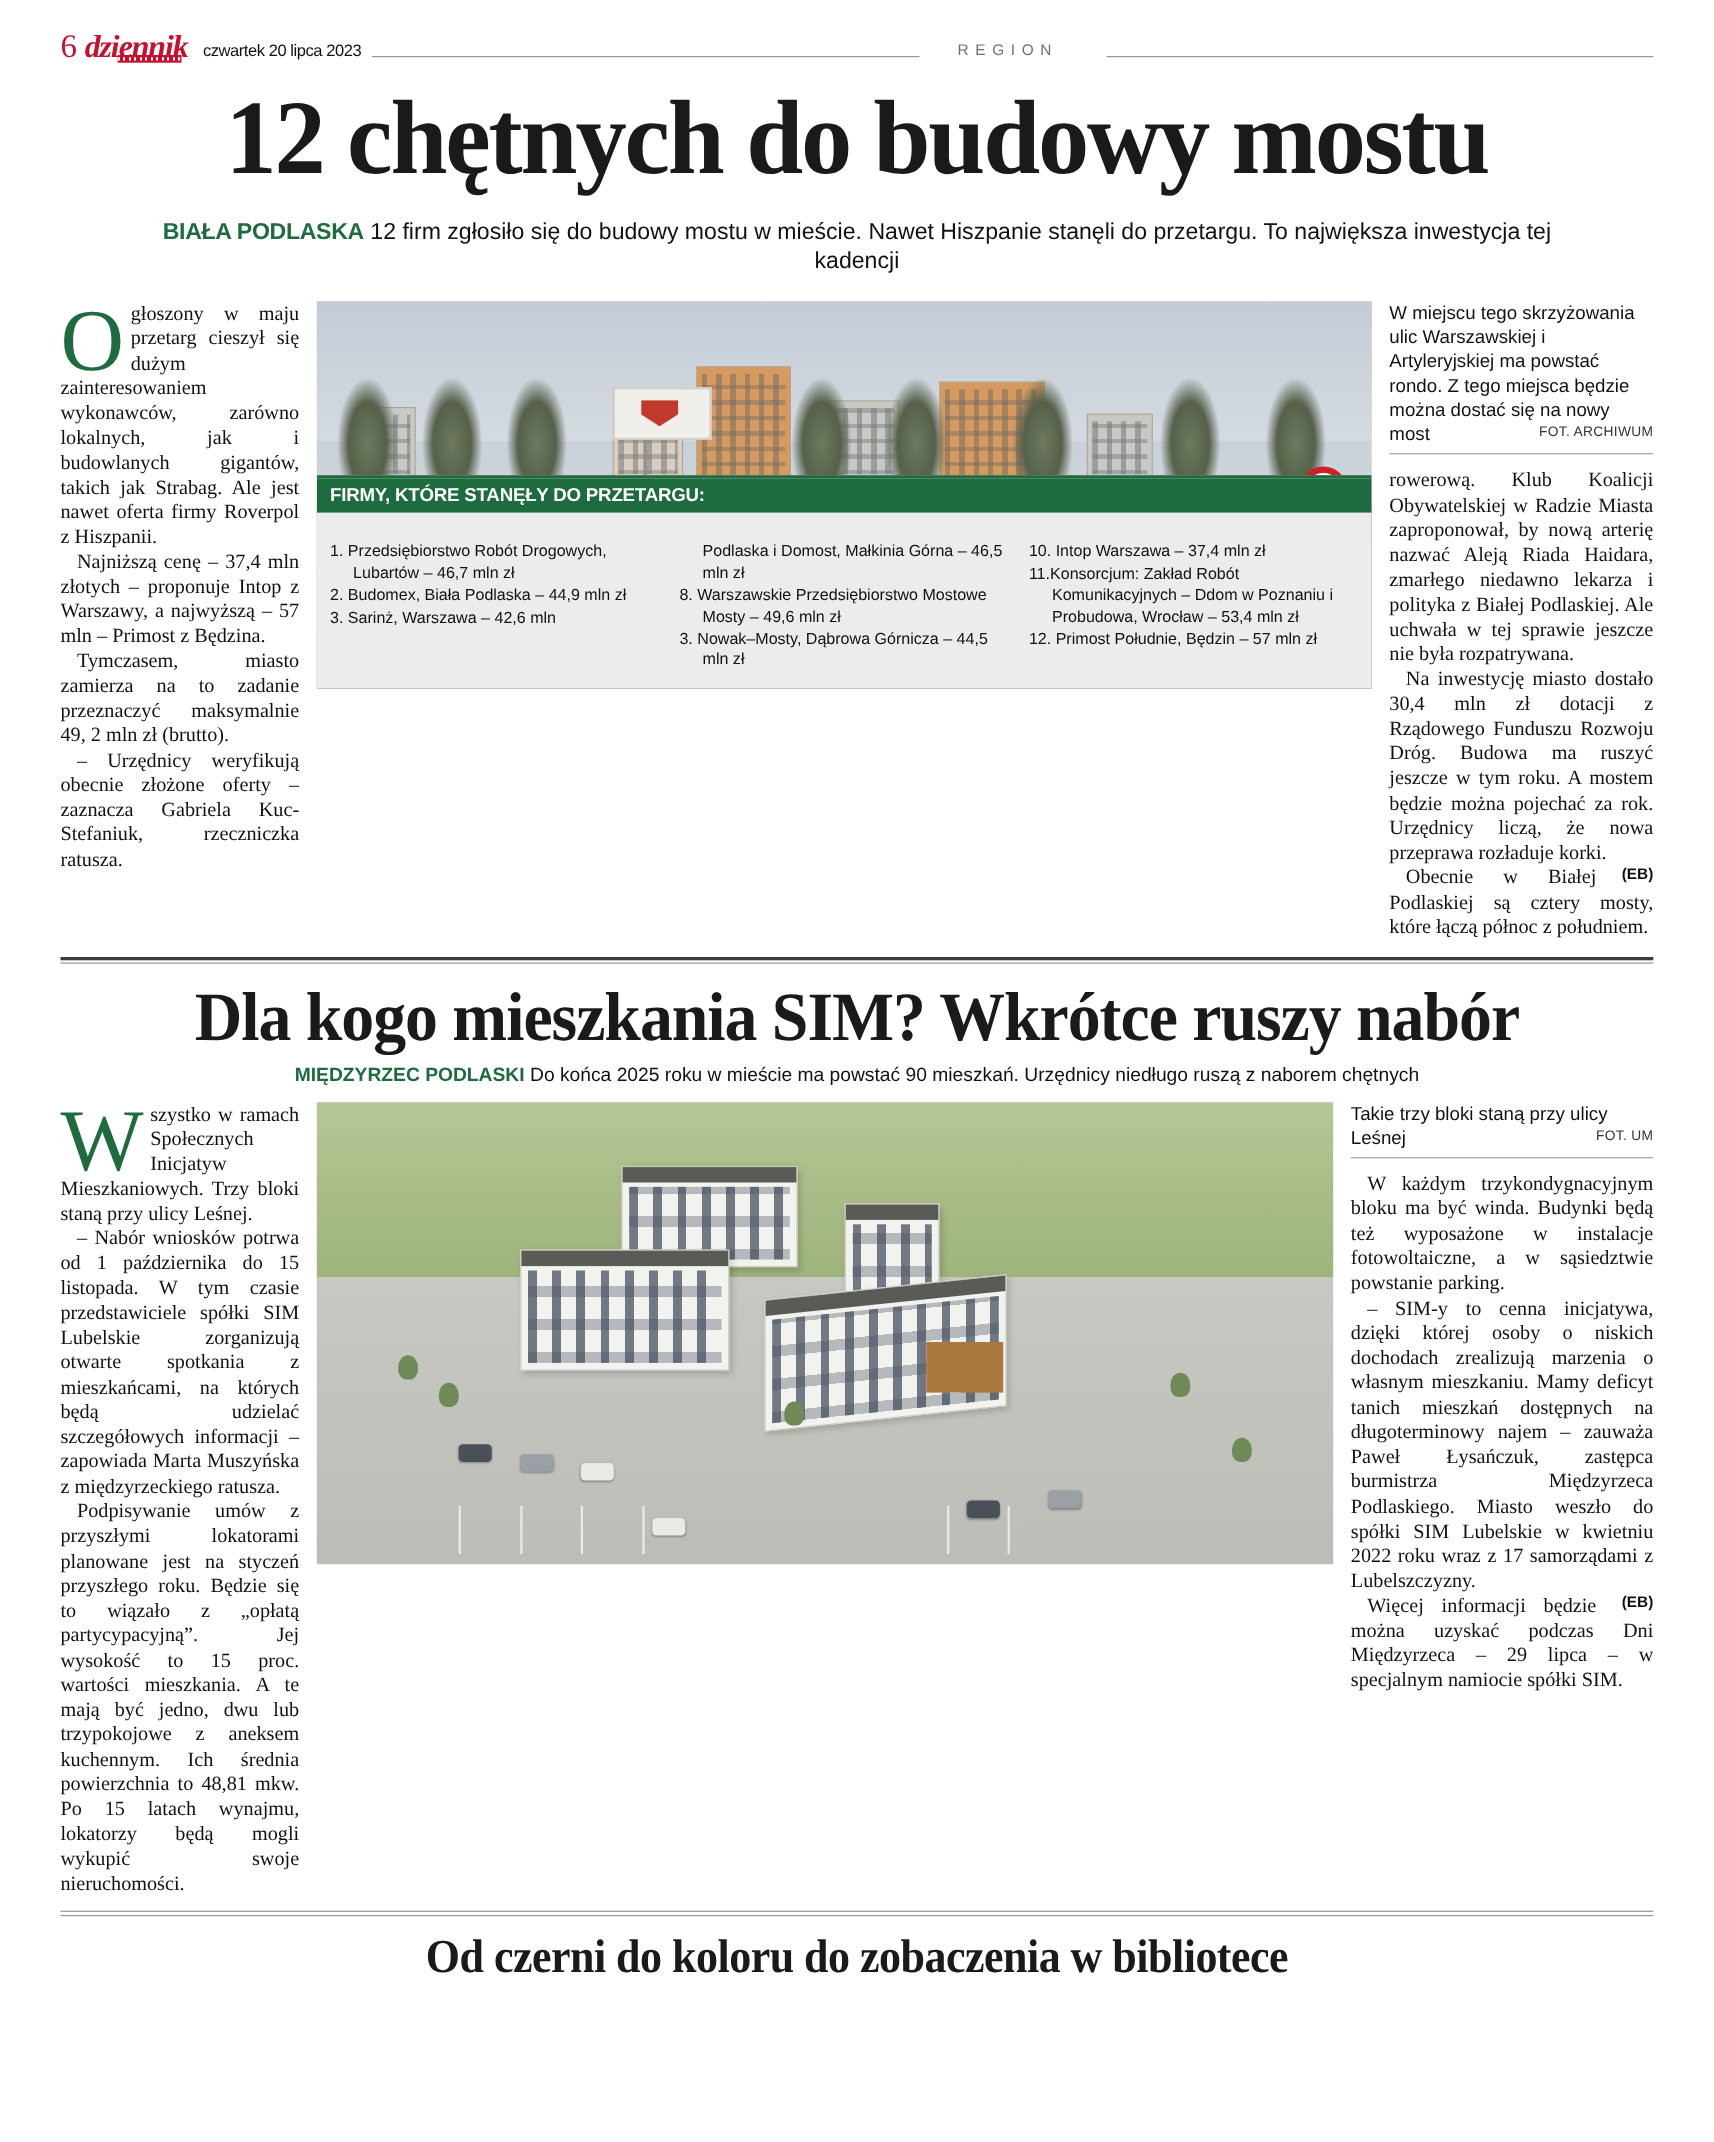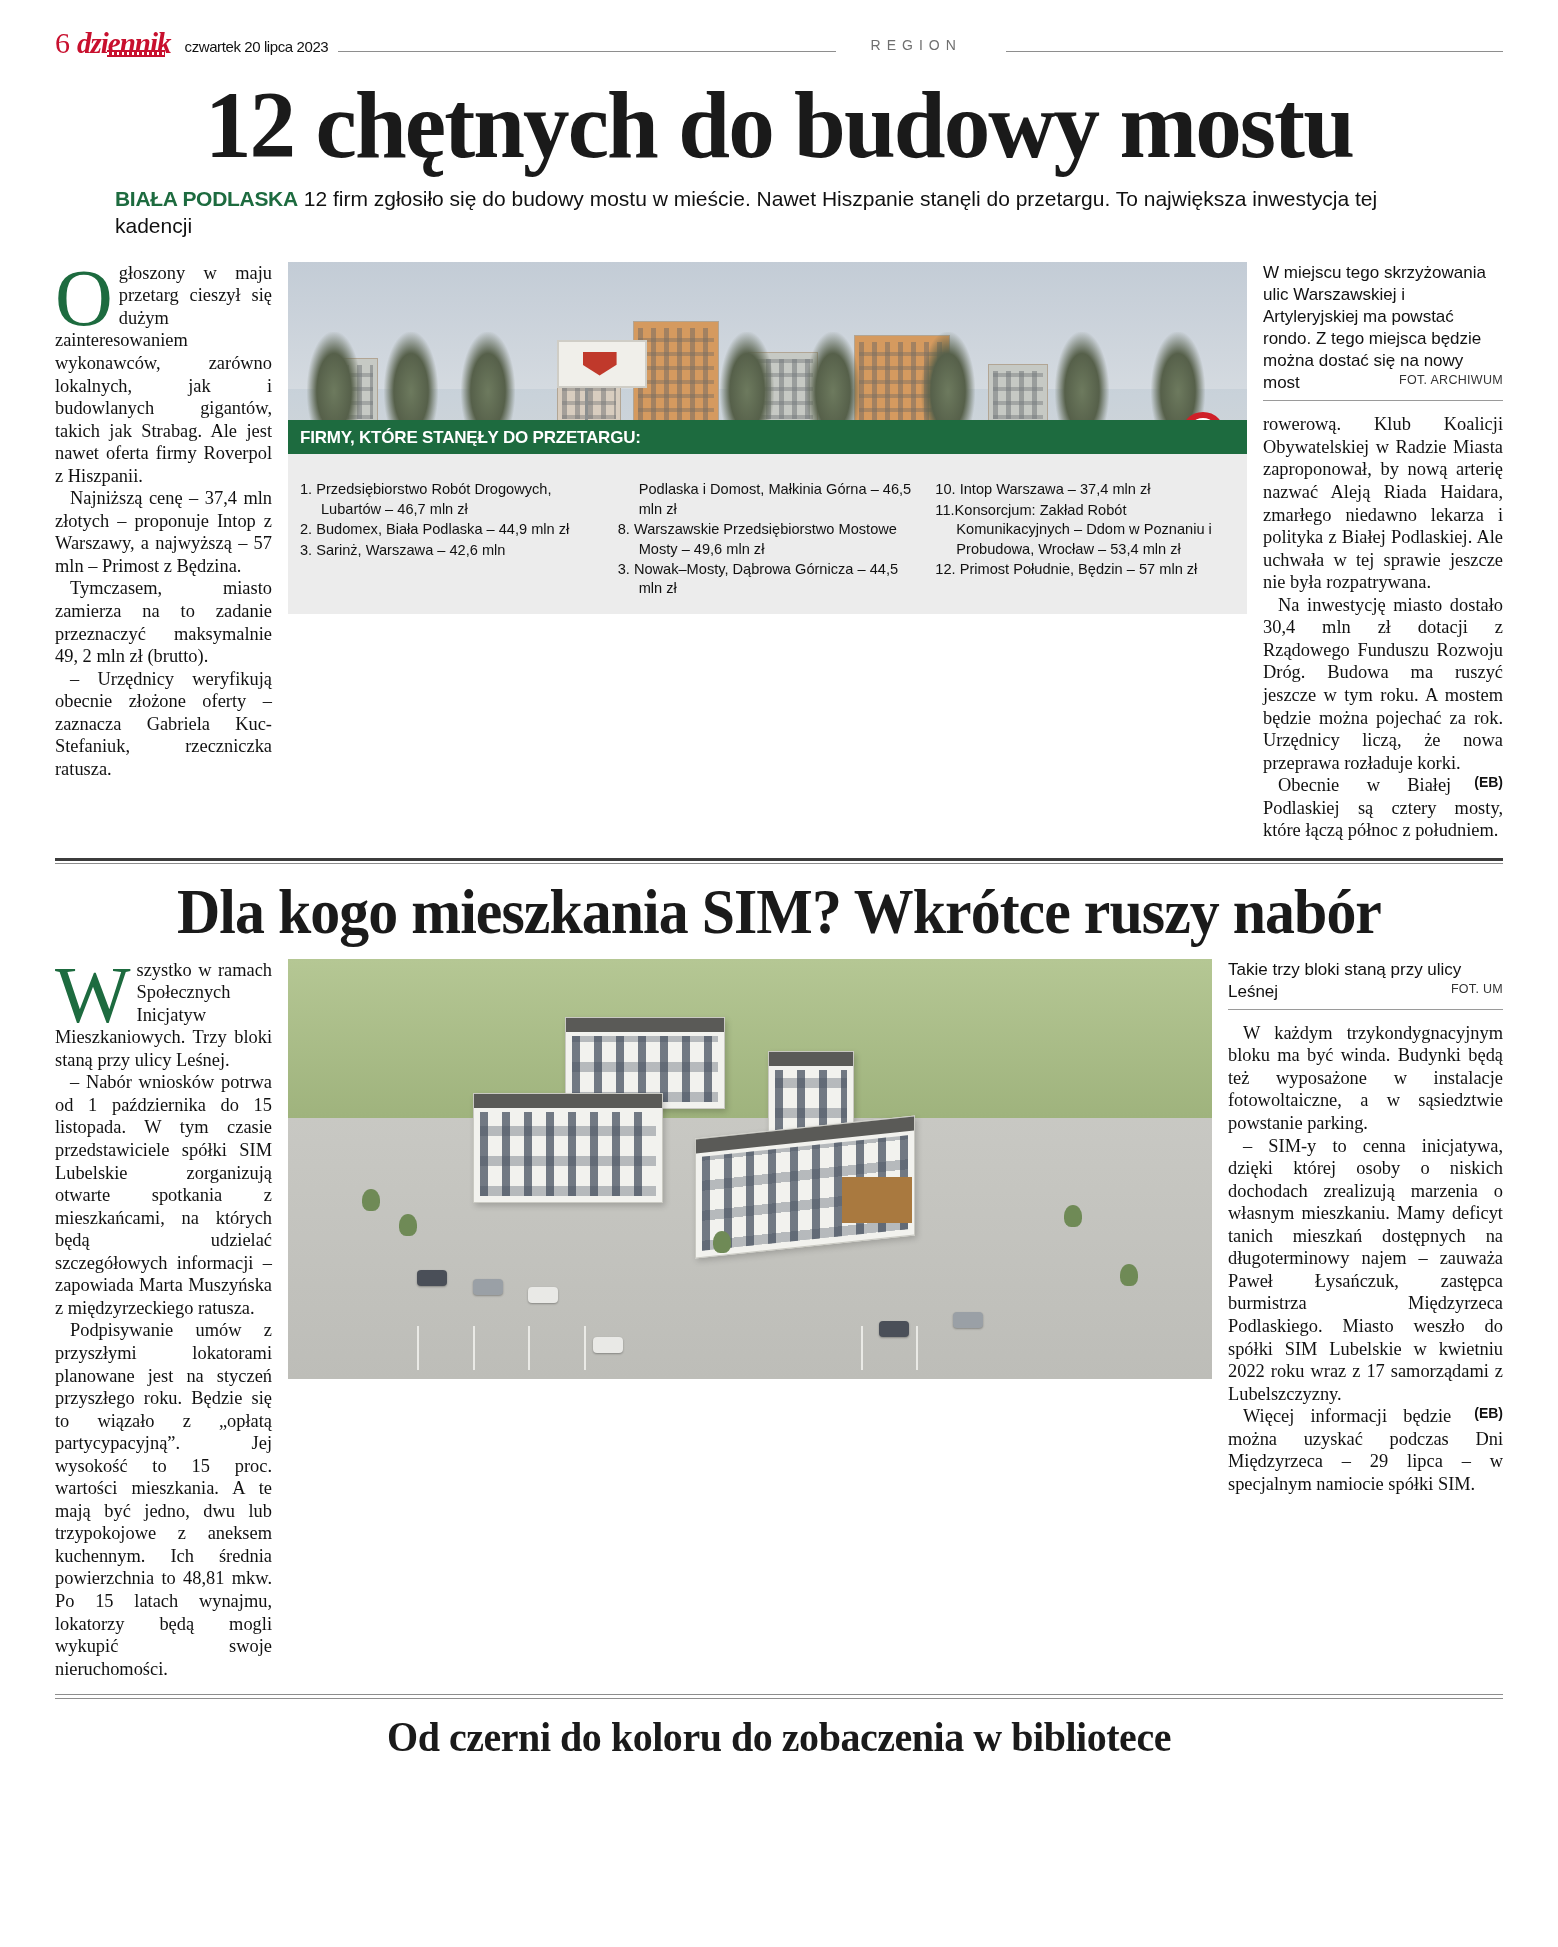--- a/index.html
+++ b/index.html
@@ -52,22 +52,22 @@
     font-family:"Liberation Serif", serif;
     font-weight:bold;
     font-size:96px; line-height:0.98;
     letter-spacing:-2px;
     text-align:center;
     margin:20px 0 0 0;
     transform:scaleX(0.97);
   }
   .subhead-1 {
     font-family:"Liberation Sans", sans-serif;
-    font-size:21px; line-height:1.28; text-align:left;
-    margin:14px 60px 0 60px; color:#111;
+    font-size:21px; line-height:1.28; text-align:center;
+    margin:26px 60px 0 60px; color:#111;
   }
   .subhead-1 .city { color:#1d6b3f; font-weight:bold; letter-spacing:-0.3px; }
 
   
   .art1 { display:flex; margin-top:22px; gap:0; }
   .col-narrow { width:217px; flex:0 0 217px; }
   .col-photo  { flex:1 1 auto; margin:0 16px; position:relative; }
   .col-right  { width:240px; flex:0 0 240px; }
 
   .bodytext {
@@ -358,20 +358,24 @@
         <p>Na inwestycję miasto dostało 30,4 mln zł dotacji z Rządowego Funduszu Rozwoju Dróg. Budowa ma ruszyć jeszcze w tym roku. A mostem będzie można pojechać za rok. Urzędnicy liczą, że nowa przeprawa rozładuje korki.</p>
         <p><span class="sig">(EB)</span><span>Obecnie w Białej Podlaskiej są cztery mosty, które łączą północ z południem.</span></p>
       </div>
     </div>
   </div>
 
   <div class="hr-thick"></div>
   <div class="hr-thin"></div>
 
   <h2 class="headline-2">Dla kogo mieszkania SIM? Wkrótce ruszy nabór</h2>
+  <div class="subhead-2">
+    <span class="city">MIĘDZYRZEC PODLASKI</span>
+    <span>Do końca 2025 roku w mieście ma powstać 90 mieszkań. Urzędnicy niedługo ruszą z naborem chętnych</span>
+  </div>
 
   <div class="art2">
     <div class="col2-left">
       <div class="bodytext">
         <p class="noindent"><span class="dropcap">W</span><span>szystko w ramach Społecznych Inicjatyw Mieszkaniowych. Trzy bloki staną przy ulicy Leśnej.</span></p>
         <p>– Nabór wniosków potrwa od 1 października do 15 listopada. W tym czasie przedstawiciele spółki SIM Lubelskie zorganizują otwarte spotkania z mieszkańcami, na których będą udzielać szczegółowych informacji – zapowiada Marta Muszyńska z międzyrzeckiego ratusza.</p>
         <p>Podpisywanie umów z przyszłymi lokatorami planowane jest na styczeń przyszłego roku. Będzie się to wiązało z „opłatą partycypacyjną”. Jej wysokość to 15 proc. wartości mieszkania. A te mają być jedno, dwu lub trzypokojowe z aneksem kuchennym. Ich średnia powierzchnia to 48,81 mkw. Po 15 latach wynajmu, lokatorzy będą mogli wykupić swoje nieruchomości.</p>
       </div>
     </div>
 

